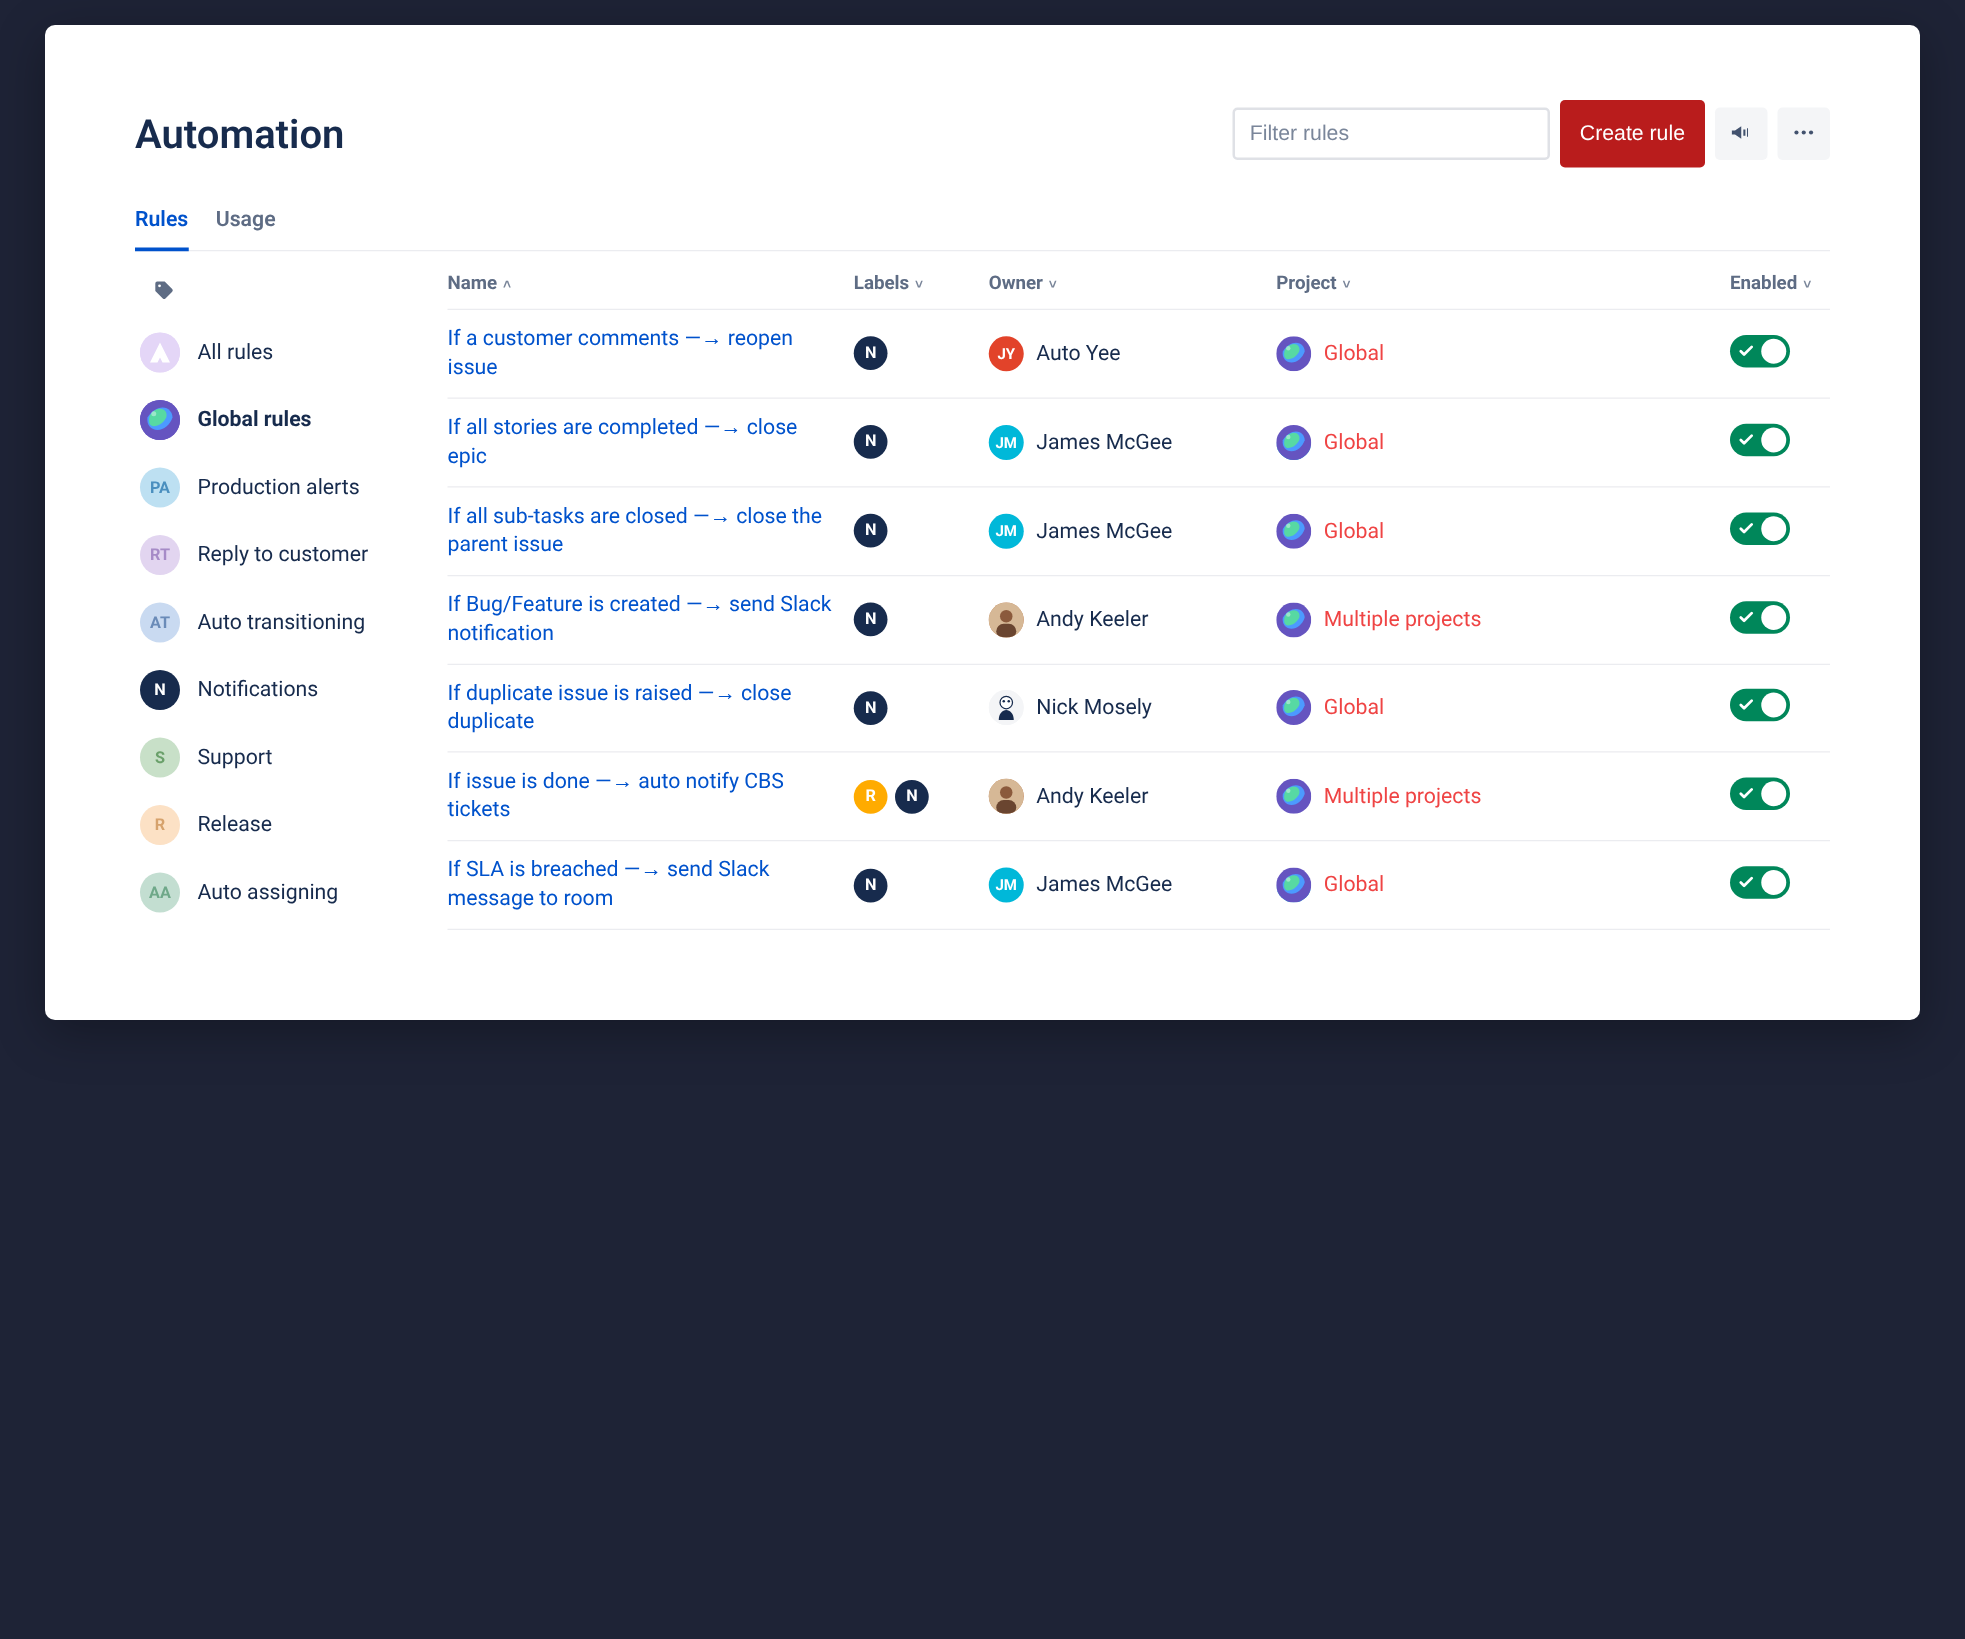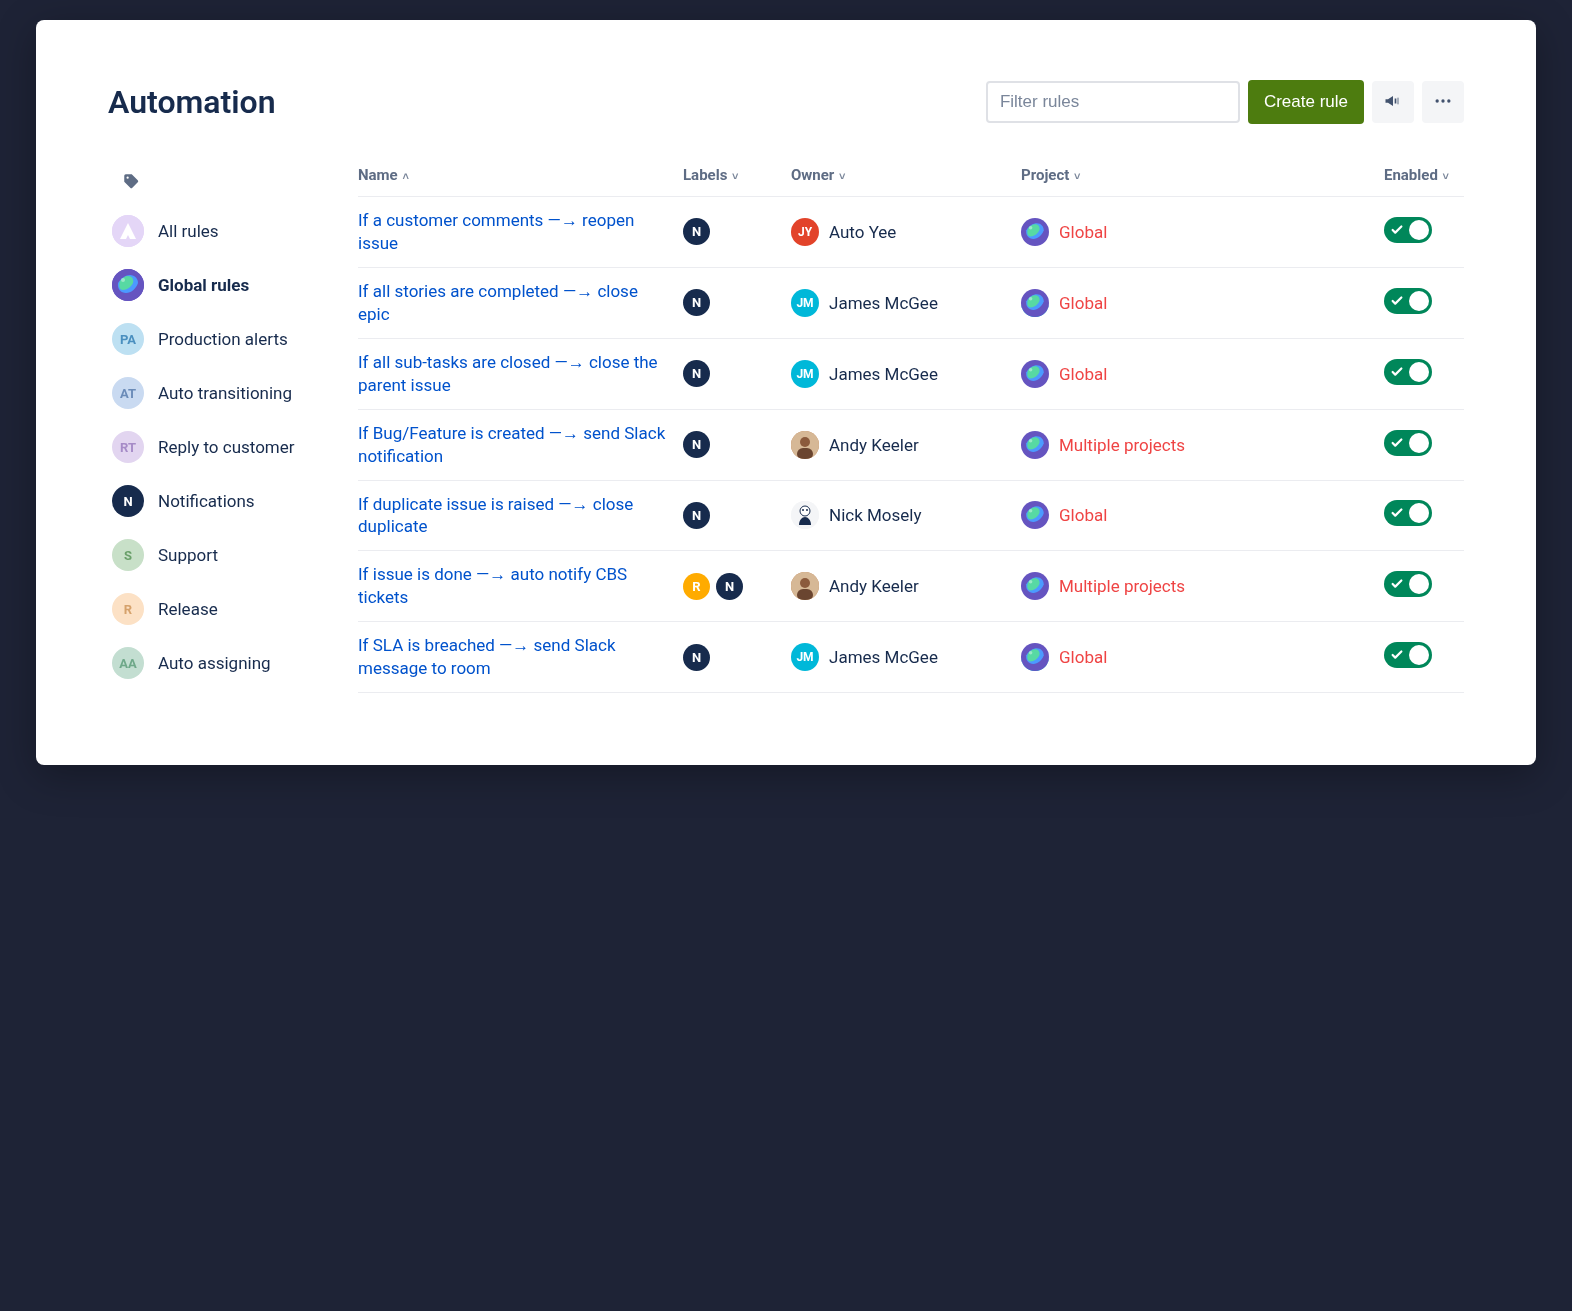--- a/index.html
+++ b/index.html
@@ -32,24 +32,24 @@
     height: 42px;
     width: 254px;
     border: 2px solid #dfe1e6;
     border-radius: 4px;
     padding: 0 12px;
     font-size: 17px;
     color: #5e6c84;
   }
   .filter-input::placeholder { color: #7a869a; }
   .btn-primary {
-    background: #4d7c0f;
+    background: #b91c1c;
     color: #fff;
     border: none;
-    height: 44px;
+    height: 54px;
     padding: 0 16px;
     font-size: 17px;
     font-weight: 500;
     border-radius: 4px;
     cursor: pointer;
   }
   .icon-btn {
     background: #f4f5f7;
     border: none;
     height: 42px;
@@ -189,20 +189,24 @@
           <svg width="20" height="20" viewBox="0 0 24 24" fill="#42526e">
               <circle cx="5" cy="12" r="2"></circle>
               <circle cx="12" cy="12" r="2"></circle>
               <circle cx="19" cy="12" r="2"></circle>
             </svg>
         </span>
       </button>
     </div>
   </div>
 
+  <div class="tabs" id="tabs">
+      <div class="tab active">Rules</div>
+      <div class="tab">Usage</div>
+    </div>
 
   <div class="body">
     <div class="sidebar">
       <div class="sidebar-tag">
         <span>
           <svg width="18" height="18" viewBox="0 0 24 24" fill="#5e6c84">
               <path d="M21 11l-8-8H5a2 2 0 00-2 2v8l8 8a2 2 0 002.8 0L21 13.8a2 2 0 000-2.8zM7.5 9a1.5 1.5 0 110-3 1.5 1.5 0 010 3z"></path>
             </svg>
         </span>
       </div>
@@ -225,26 +229,26 @@
                 <circle cx="11" cy="11" r="2" fill="#fff" opacity=".4"></circle>
               </svg>
             </span>
             <span class="side-label">Global rules</span>
           </div>
           <div class="side-item">
             <span class="side-icon" style="background: rgb(189, 224, 242); color: rgb(74, 143, 191);">PA</span>
             <span class="side-label">Production alerts</span>
           </div>
           <div class="side-item">
+            <span class="side-icon" style="background: rgb(226, 213, 240); color: rgb(166, 139, 199);">RT</span>
+            <span class="side-label">Reply to customer</span>
+          </div>
+          <div class="side-item">
             <span class="side-icon" style="background: rgb(201, 218, 241); color: rgb(106, 139, 184);">AT</span>
             <span class="side-label">Auto transitioning</span>
-          </div>
-          <div class="side-item">
-            <span class="side-icon" style="background: rgb(226, 213, 240); color: rgb(166, 139, 199);">RT</span>
-            <span class="side-label">Reply to customer</span>
           </div>
           <div class="side-item">
             <span class="side-icon" style="background: rgb(23, 43, 77); color: rgb(255, 255, 255);">N</span>
             <span class="side-label">Notifications</span>
           </div>
           <div class="side-item">
             <span class="side-icon" style="background: rgb(200, 224, 200); color: rgb(106, 160, 106);">S</span>
             <span class="side-label">Support</span>
           </div>
           <div class="side-item">

